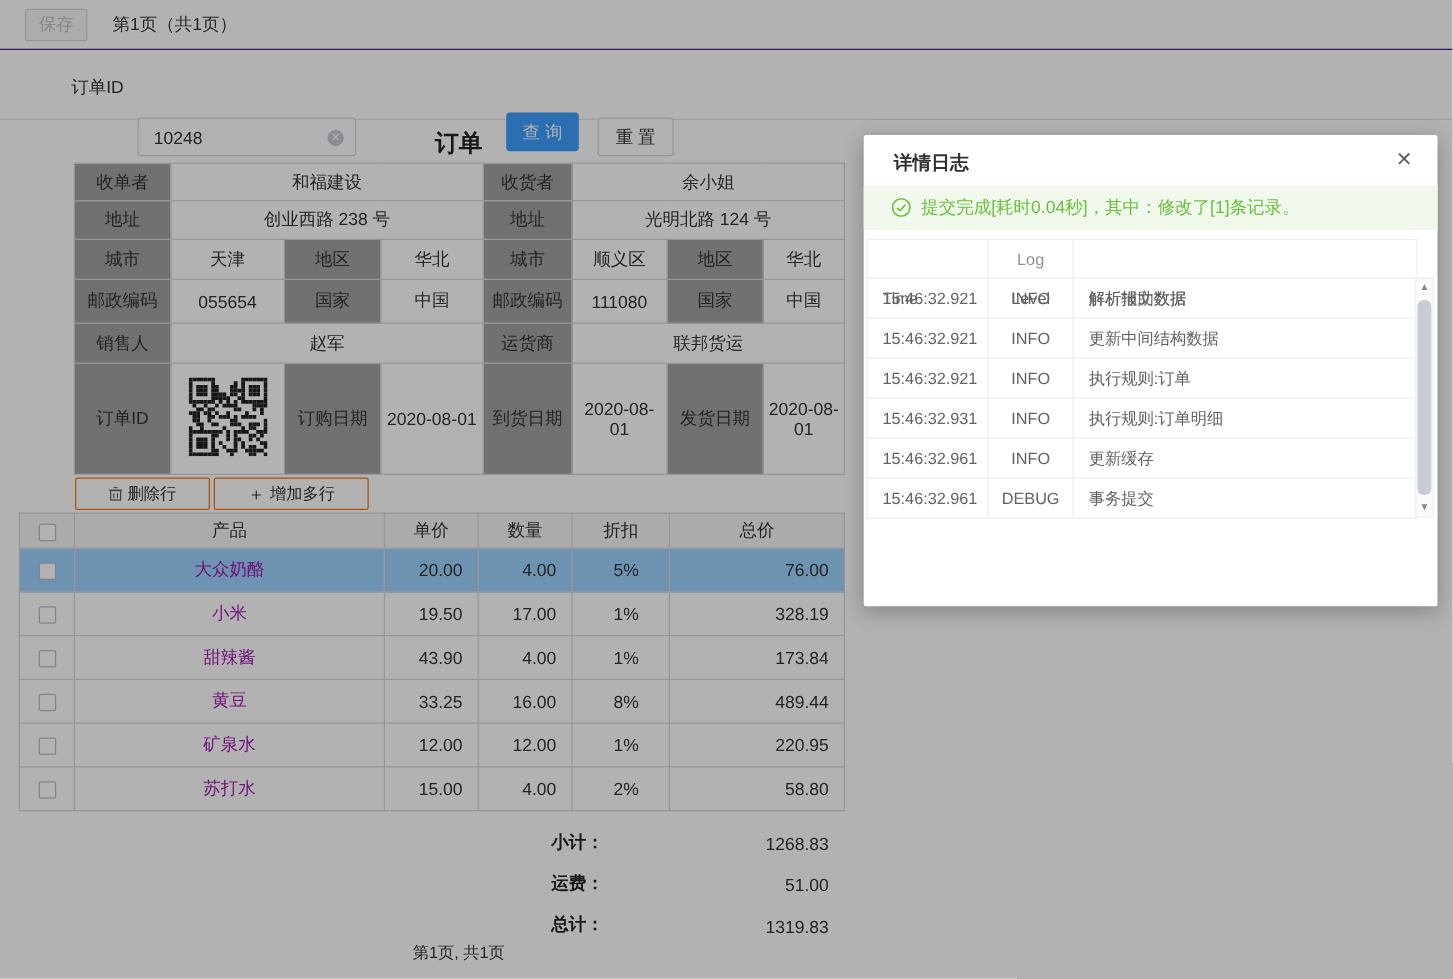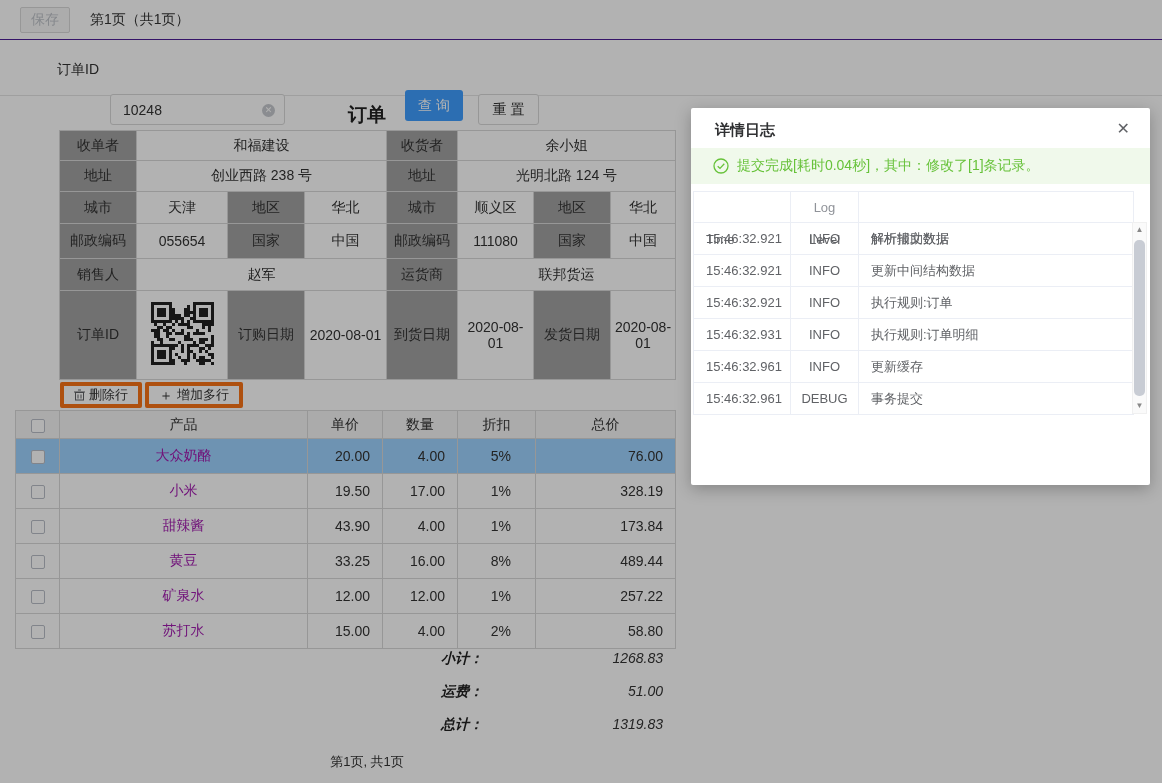--- a/index.html
+++ b/index.html
@@ -24,40 +24,40 @@
   
   .order-title { position:absolute; left:59px; top:102px; width:616px; text-align:center; font-size:19px; font-weight:bold; color:#222; }
   table.form { position:absolute; left:59px; top:130px; width:616px; border-collapse:collapse; table-layout:fixed; }
   table.form td { border:1px solid #d9d9d9; text-align:center; font-size:14px; color:#333; padding:2px; }
   table.form td.flabel { background:#a3a3a3; }
   table.form tr:nth-child(1){height:30px;} table.form tr:nth-child(2){height:31px;}
   table.form tr:nth-child(3){height:32px;} table.form tr:nth-child(4){height:35px;}
   table.form tr:nth-child(5){height:32px;} table.form tr:nth-child(6){height:89px;}
 
   .row-actions { position:absolute; left:60px; top:382px; display:flex; gap:3px; }
-  .row-actions button { height:26px; display:inline-flex; align-items:center; gap:4px; padding:0 10px; background:#fff; border:4px solid #f97316; border-radius:2px; font-size:13px; color:#333; }
+  .row-actions button { height:26px; display:inline-flex; align-items:center; gap:4px; padding:0 26px; background:#fff; border:1px solid #f97316; border-radius:2px; font-size:13px; color:#333; }
   .row-actions svg { display:block; }
   .plus-g { font-size:14px; color:#333; line-height:1; }
 
   
   table.products { position:absolute; left:15px; top:410px; width:660px; border-collapse:collapse; table-layout:fixed;border-radius:25px; }
   table.products th, table.products td { border:1px solid #d9d9d9; font-size:14px; color:#333; font-weight:normal; }
   table.products thead th { background:#f5f5f5; height:28px; text-align:center; }
   table.products tbody tr { height:35px; }
   table.products td.c-product { text-align:center; }
   table.products td.c-num { text-align:right; padding-right:12px; }
   table.products td.c-disc { text-align:right; padding-right:24px; }
   table.products td.c-cb, table.products th.c-cb { text-align:center; }
   table.products tr.selected td { background:#9ed3ff; }
   .cbx { display:inline-block; width:14px; height:14px; background:#fff; border:1px solid #b9bec7; border-radius:2px; vertical-align:middle; cursor:pointer; }
   .plink { color:#a21caf; cursor:pointer; }
 
   
   .summary { position:absolute; left:59px; top:650px; width:604px; }
-  .summary .srow { height:33px; display:flex; justify-content:flex-end; align-items:flex-start;font-style:italic; }
+  .summary .srow { height:33px; display:flex; justify-content:flex-end; align-items:flex-end; }
   .summary .slabel { font-weight:bold; color:#222; }
   .summary .sval { width:180px; text-align:right; }
   .page-footer { position:absolute; left:59px; top:753px; width:616px; text-align:center; font-size:13px; color:#333; }
 
   
   .dim { position:absolute; left:0; top:0; width:100%; height:100%; background:rgba(0,0,0,0.3); z-index:10; }
 
   
   .dialog { position:absolute; left:691px; top:108px; width:459px; height:377px; background:#fff; z-index:20; box-shadow:0 4px 16px rgba(0,0,0,0.25); border-radius:2px; }
   .dlg-title { position:absolute; left:24px; top:13px; font-size:15px; font-weight:bold; color:#303133; }
@@ -468,21 +468,21 @@
           <td class="c-num">16.00</td>
           <td class="c-disc">8%</td>
           <td class="c-num">489.44</td>
         </tr>
         <tr>
           <td class="c-cb"><span class="cbx"></span></td>
           <td class="c-product"><span class="plink">矿泉水</span></td>
           <td class="c-num">12.00</td>
           <td class="c-num">12.00</td>
           <td class="c-disc">1%</td>
-          <td class="c-num">257.22</td>
+          <td class="c-num">220.95</td>
         </tr>
         <tr>
           <td class="c-cb"><span class="cbx"></span></td>
           <td class="c-product"><span class="plink">苏打水</span></td>
           <td class="c-num">15.00</td>
           <td class="c-num">4.00</td>
           <td class="c-disc">2%</td>
           <td class="c-num">58.80</td>
         </tr>
       </tbody>

